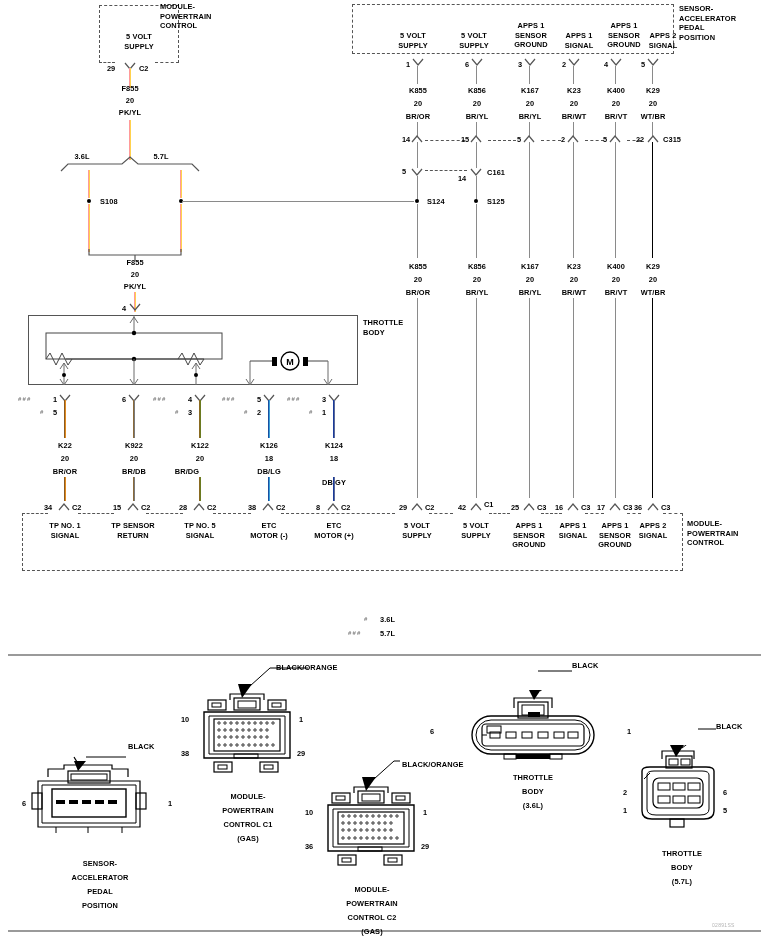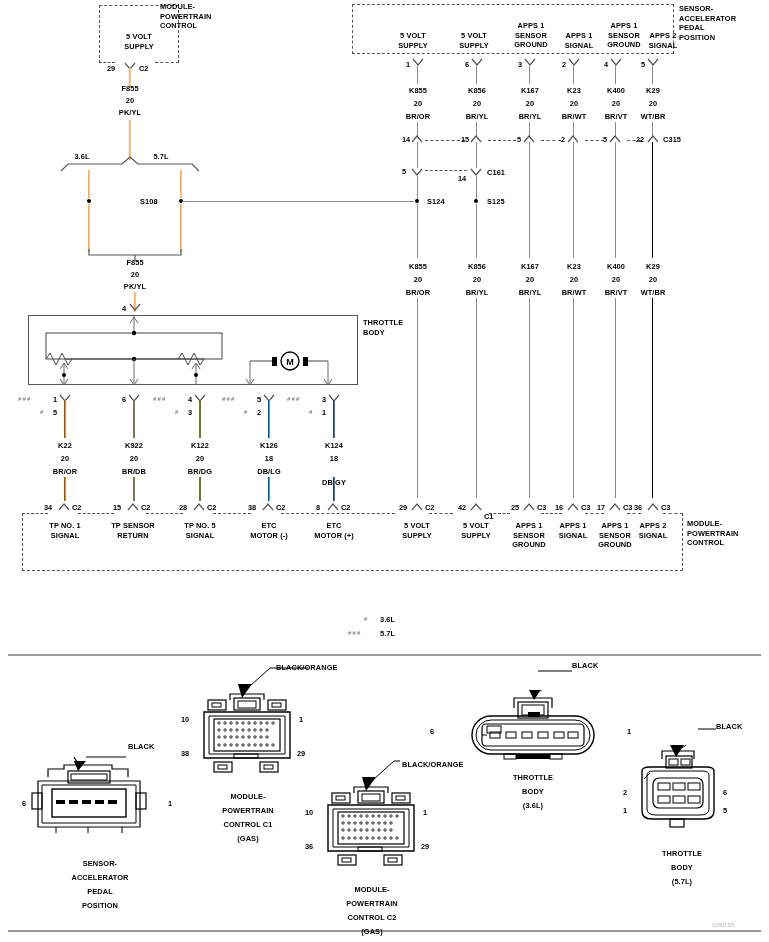--- a/index.html
+++ b/index.html
@@ -70,21 +70,21 @@
   <div class="wire pk" style="left:129px;top:120px;height:40px;"></div>
 
   <svg class="conn-svg" style="left:60px;top:156px;" width="160" height="16">
     <polyline points="1,15 8,8 62,8 70,1 78,8 132,8 139,15" fill="none" stroke="#555" stroke-width="1.2"></polyline>
   </svg>
   <div class="lbl" style="left:62px;top:152px;width:40px;">3.6L</div>
   <div class="lbl" style="left:141px;top:152px;width:40px;">5.7L</div>
 
   <div class="wire pk" style="left:88px;top:170px;height:28px;"></div>
   <div class="dot" style="left:87px;top:199px;"></div>
-  <div class="lbl l" style="left:100px;top:197px;width:40px;margin-left:40px;">S108</div>
+  <div class="lbl l" style="left:100px;top:197px;width:40px;">S108</div>
   <div class="wire pk" style="left:88px;top:204px;height:48px;"></div>
 
   <div class="wire pk" style="left:180px;top:170px;height:28px;"></div>
   <div class="dot" style="left:179px;top:199px;"></div>
   <div class="wire pk" style="left:180px;top:204px;height:48px;"></div>
 
   <div class="wireh gray" style="left:182px;top:201px;width:232px;"></div>
 
   <svg class="conn-svg" style="left:80px;top:248px;" width="112" height="14">
     <polyline points="9,1 9,7 101,7 101,1" fill="none" stroke="#555" stroke-width="1.2"></polyline>
@@ -380,21 +380,21 @@
   <div class="hash" style="left:175px;top:409px;">#</div>
   <div class="num" style="left:188px;top:408px;">3</div>
   <div class="chev" style="left:194px;top:394px;">
       <svg width="12" height="8">
         <polyline points="1,1 6,7 11,1" fill="none" stroke="#555" stroke-width="1.2"></polyline>
       </svg>
     </div>
   <div class="wire brdg" style="left:199px;top:400px;height:38px;"></div>
   <div class="lbl" style="left:175px;top:441px;width:50px;">K122</div>
   <div class="lbl" style="left:175px;top:454px;width:50px;">20</div>
-  <div class="lbl" style="left:175px;top:467px;width:50px;">BR/DG</div>
+  <div class="lbl" style="left:162px;top:467px;width:50px;">BR/DG</div>
   <div class="wire brdg" style="left:199px;top:477px;height:24px;"></div>
 
   <div class="hash" style="left:222px;top:396px;">###</div>
   <div class="num" style="left:257px;top:395px;">5</div>
   <div class="hash" style="left:244px;top:409px;">#</div>
   <div class="num" style="left:257px;top:408px;">2</div>
   <div class="chev" style="left:263px;top:394px;">
       <svg width="12" height="8">
         <polyline points="1,1 6,7 11,1" fill="none" stroke="#555" stroke-width="1.2"></polyline>
       </svg>
@@ -497,21 +497,21 @@
   <div class="num" style="left:425px;top:503px;">C2</div>
   <div class="lbl" style="left:391px;top:521px;width:52px;">5 VOLT
 SUPPLY</div>
 
   <div class="num" style="left:458px;top:503px;">42</div>
   <div class="chev" style="left:470px;top:503px;">
       <svg width="12" height="8">
         <polyline points="1,7 6,1 11,7" fill="none" stroke="#555" stroke-width="1.2"></polyline>
       </svg>
     </div>
-  <div class="num" style="left:484px;top:512px;">C1</div>
+  <div class="num" style="left:484px;top:500px;">C1</div>
   <div class="lbl" style="left:450px;top:521px;width:52px;">5 VOLT
 SUPPLY</div>
 
   <div class="num" style="left:511px;top:503px;">25</div>
   <div class="chev" style="left:523px;top:503px;">
       <svg width="12" height="8">
         <polyline points="1,7 6,1 11,7" fill="none" stroke="#555" stroke-width="1.2"></polyline>
       </svg>
     </div>
   <div class="num" style="left:537px;top:503px;">C3</div>

